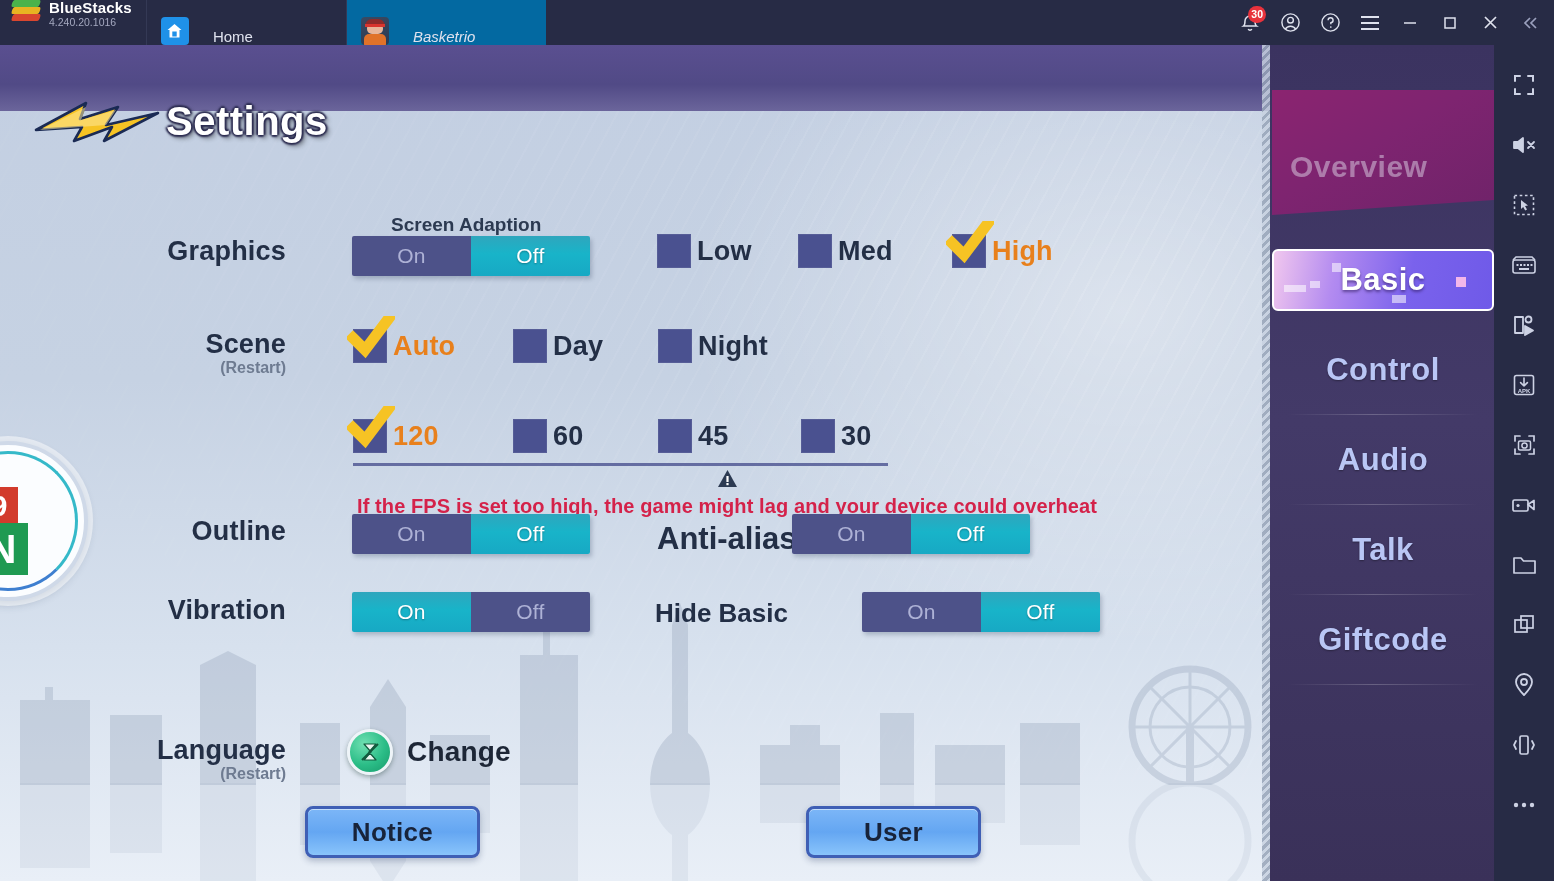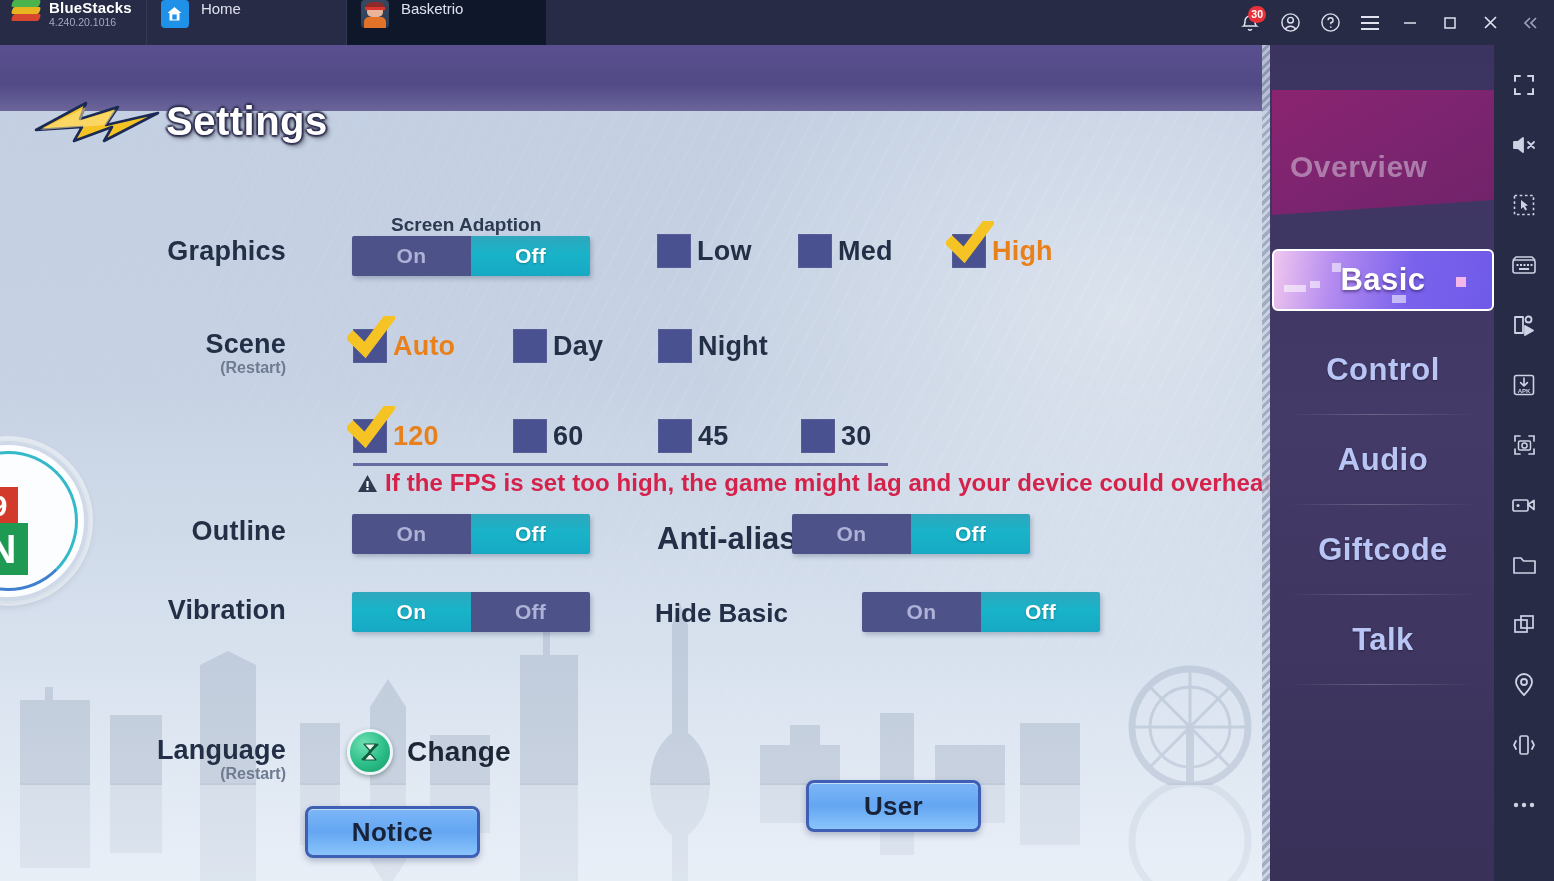--- a/index.html
+++ b/index.html
@@ -15,24 +15,24 @@
   .bs-logo{ width:28px; height:24px; position:relative; }
   .bs-logo i{ position:absolute; left:0; width:28px; height:7px; border-radius:2px/4px;
               transform:skewX(-18deg); }
   .bs-logo i:nth-child(1){ top:0px;  background:#4bb34b; }
   .bs-logo i:nth-child(2){ top:7px;  background:#e8b422; }
   .bs-logo i:nth-child(3){ top:14px; background:#d9462f; }
   .bs-name{ color:#ffffff; font-size:15px; font-weight:bold; line-height:16px; letter-spacing:.2px;}
   .bs-ver{ color:#a5a9c0; font-size:10.5px; line-height:13px; }
 
   .tab{
-    display:flex; align-items:flex-start; gap:12px; padding:0 22px 0 14px;
+    display:flex; align-items:flex-end; gap:24px; padding:0 22px 0 14px;
     min-width:200px; border-left:1px solid #343955; position:relative;
   }
-  .tab.active{ background:#0f172a; }
+  .tab.active{ background:#0369a1;font-style:italic; }
   .tab .tabicon{ width:28px; height:28px; border-radius:4px; flex:none; position:relative; overflow:hidden;}
   .tab .tablabel{ color:#dfe2ee; font-size:15px; white-space:nowrap; }
   .home-ic{ background:#1f91e8; display:flex; align-items:center; justify-content:center;}
   .home-ic svg{ display:block; }
   .game-ic{ background:linear-gradient(160deg,#3a4a63 0%,#2b3a52 100%); }
   .game-ic .face{ position:absolute; left:6px; top:4px; width:16px; height:13px; border-radius:7px 7px 5px 5px; background:#e8b59a;}
   .game-ic .hair{ position:absolute; left:4px; top:2px; width:20px; height:7px; border-radius:9px 9px 0 0; background:#8d2b2b;}
   .game-ic .band{ position:absolute; left:4px; top:7px; width:20px; height:3px; background:#d8352f;}
   .game-ic .body{ position:absolute; left:3px; top:17px; width:22px; height:12px; border-radius:5px 5px 0 0; background:#e0722a;}
 
@@ -101,36 +101,36 @@
     letter-spacing:.2px;
   }
   .rowsub{ color:#6e7b91; font-size:16px; font-weight:bold; text-align:right; line-height:20px; }
 
   .toggle{
     display:inline-flex; height:40px; border-radius:2px; overflow:hidden; flex:none;
     box-shadow:2px 3px 4px rgba(40,55,85,.25);
   }
   .toggle span{
     display:flex; align-items:center; justify-content:center; width:119px; height:40px;
-    font-size:21px; font-weight:bold; letter-spacing:.3px;
+    font-size:21px; font-weight:normal; letter-spacing:.3px;
   }
   .toggle span.off-state{ background:#4d5289; color:#aeb2d6; }
   .toggle span.on-state{ background:linear-gradient(180deg,#2fa6bd 0%,#18b4c9 45%,#17a9c4 100%); color:#ffffff;
                          text-shadow:0 1px 2px rgba(0,0,0,.3); }
 
   .cbx{ display:inline-flex; align-items:center; gap:6px; }
   .box{ width:34px; height:34px; background:#4a5190; flex:none; position:relative;
         box-shadow:inset 0 0 0 1px rgba(255,255,255,.07); }
   .box .tick{ position:absolute; left:-6px; top:-13px; width:48px; height:44px; }
   .cbx .ct{ font-size:27px; font-weight:bold; color:#232f46; letter-spacing:.2px; }
   .cbx.on .ct{ color:#e8801c; }
 
   .fpsline{ position:absolute; height:3px; background:#4a5190; opacity:.8; }
   .warn{ position:absolute; display:flex; align-items:center; gap:7px;
-         color:#d4224a; font-size:24px; font-weight:bold; letter-spacing:.1px; }
+         color:#d4224a; font-size:20px; font-weight:bold; letter-spacing:.1px;flex-direction:column; }
 
   .langicon{ width:46px; height:46px; border-radius:50%;
     background:radial-gradient(circle at 35% 30%, #6fe0b2 0%, #2bbd87 55%, #17996a 100%);
     border:3px solid #eef4f8; box-shadow:0 2px 5px rgba(30,60,50,.4);
     display:flex; align-items:center; justify-content:center; flex:none; }
   .changetxt{ font-size:28px; font-weight:bold; color:#1d2636; letter-spacing:.2px; }
 
   .btn{
     width:175px; height:52px; border-radius:8px; border:3px solid #3f5fb5;
     background:linear-gradient(180deg,#7cb6f7 0%,#64a6f2 50%,#89c4fb 100%);
@@ -433,21 +433,21 @@
             <path d="M6 4h12l-7 8 7 8H6l7-8z" fill="#eaf7f1" stroke="#115a3d" stroke-width="1.2" stroke-linejoin="round"></path>
             <path d="M4 20L20 4" stroke="#115a3d" stroke-width="2"></path>
           </svg>
       </span>
       <span class="changetxt">Change</span>
     </div>
 
     <div class="btn" style="position:absolute; left:305px; top:695px;">
       <span>Notice</span>
     </div>
-    <div class="btn" style="position:absolute; left:806px; top:669px;">
+    <div class="btn" style="position:absolute; left:806px; top:695px;">
       <span>User</span>
     </div>
   </div>
 
   <div class="gsb-stripe"></div>
   <div class="gsb"></div>
 
   <div class="overview">
     <div class="ovt">Overview</div>
   </div>
@@ -461,24 +461,24 @@
       <span class="mt">Basic</span>
       <span class="dot"></span>
     </div>
     <div class="mitem">
       <span class="mt">Control</span>
     </div>
     <div class="mitem">
       <span class="mt">Audio</span>
     </div>
     <div class="mitem">
+      <span class="mt">Talk</span>
+    </div>
+    <div class="mitem">
       <span class="mt">Giftcode</span>
-    </div>
-    <div class="mitem">
-      <span class="mt">Talk</span>
     </div>
   </div>
 </div>
 
 <div class="rbar">
   <div class="ritem" style="margin-top:15px;">
     <svg width="24" height="24" viewBox="0 0 24 24" fill="none" stroke="#cdd2e4" stroke-width="2" stroke-linecap="round">
         <path d="M3 8V3h5M16 3h5v5M21 16v5h-5M8 21H3v-5"></path>
       </svg>
   </div>

